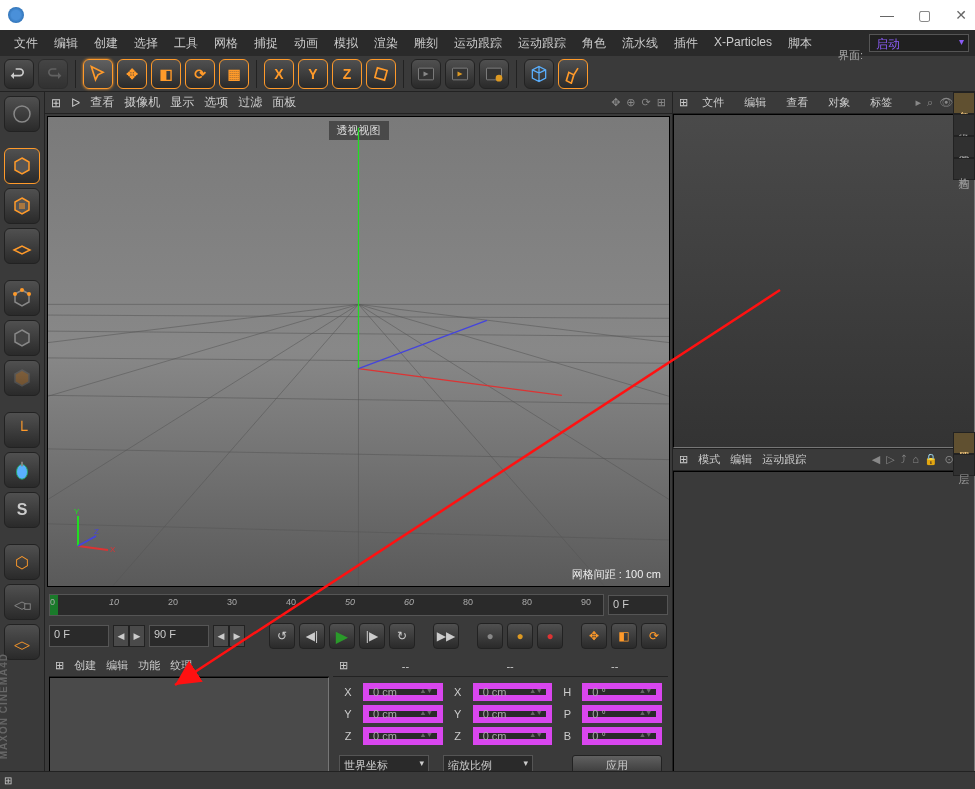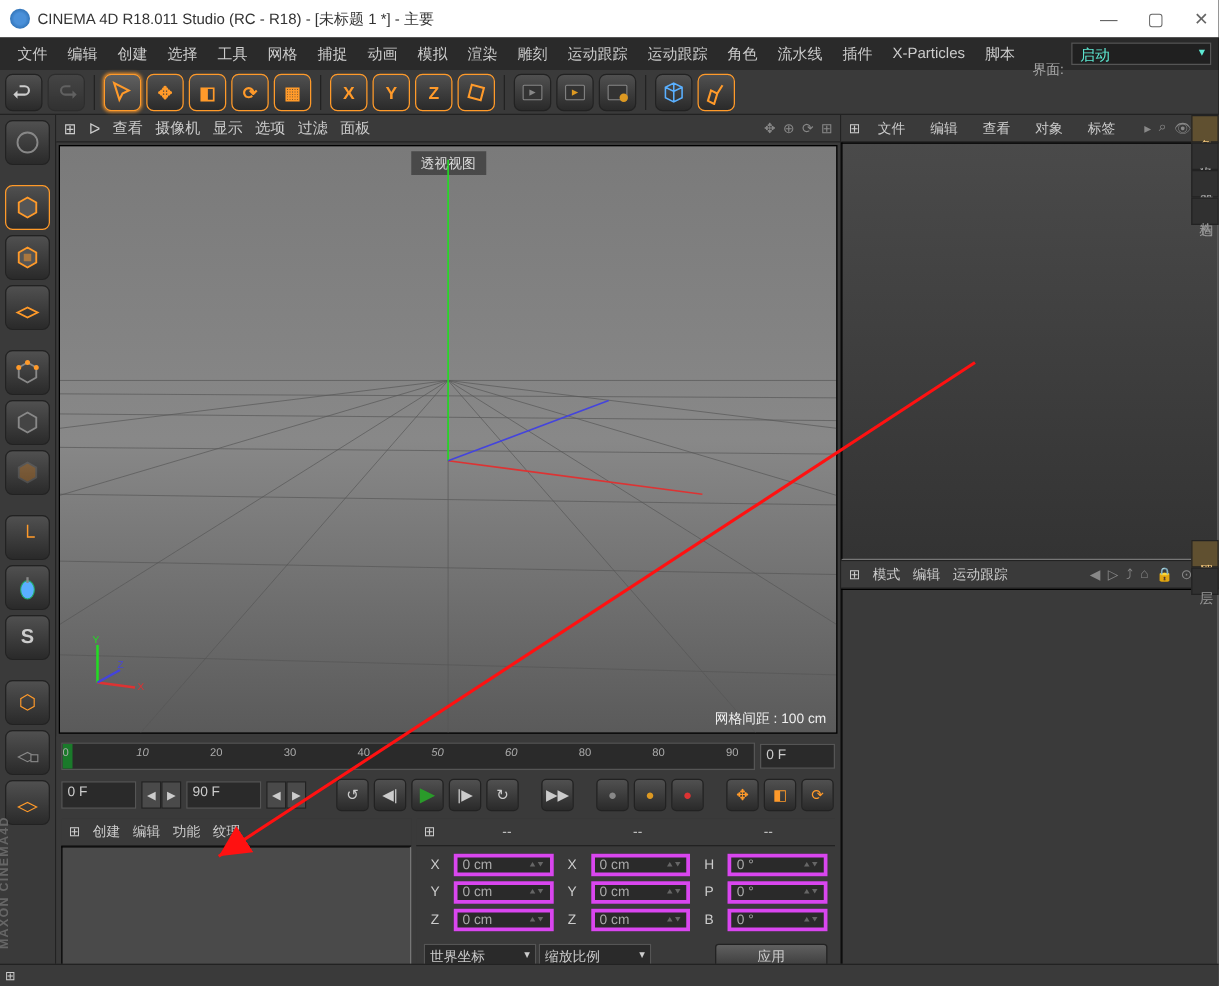--- a/index.html
+++ b/index.html
@@ -4,21 +4,21 @@
 <style>
 * { margin: 0; padding: 0; box-sizing: border-box; user-select: none; }
 body { width: 975px; height: 789px; background: #000; font-family: "Microsoft YaHei", Arial, sans-serif; font-size: 12px; color: #ccc; overflow: hidden; position: relative; }
 .titlebar { height: 30px; background: #fff; display: flex; align-items: center; padding: 0 8px; color: #333; font-size: 12px; }
 .titlebar .logo { width: 16px; height: 16px; margin-right: 6px; background: radial-gradient(circle, #4a90d9 40%, #1a5a9a 100%); border-radius: 50%; }
 .titlebar .win-controls { margin-left: auto; display: flex; gap: 24px; font-size: 14px; color: #666; cursor: pointer; }
 .menubar { height: 26px; background: #2a2a2a; display: flex; align-items: center; padding: 0 6px; justify-content: space-between; }
 .menubar .menu-items { display: flex; }
 .menubar .mi { padding: 0 8px; font-size: 12px; cursor: pointer; color: #ccc; }
 .menubar .right-block { display: flex; align-items: center; gap: 6px; }
-.menubar .interface-select { background: #202020; border: 1px solid #555; color: #5eead4; padding: 1px 20px 1px 6px; font-size: 12px; width: 112px; height: 18px; position: relative; }
+.menubar .interface-select { background: #202020; border: 1px solid #555; color: #8b5cf6; padding: 1px 20px 1px 6px; font-size: 12px; width: 100px; height: 18px; position: relative; }
 .menubar .interface-select::after { content: "▾"; position: absolute; right: 4px; font-size: 10px; }
 .toolbar { height: 36px; background: #3a3a3a; display: flex; align-items: center; padding: 0 4px; gap: 4px; border-bottom: 1px solid #222; }
 .tbbtn { width: 30px; height: 30px; border-radius: 6px; background: linear-gradient(#505050, #2a2a2a); border: 1px solid #222; display: flex; align-items: center; justify-content: center; cursor: pointer; font-size: 14px; font-weight: bold; color: #ccc; position: relative; }
 .tbbtn.orange { color: #ff9a2a; border-color: #ff9a2a; }
 .tbbtn.active { background: linear-gradient(#606060, #3a3a3a); box-shadow: 0 0 3px #ff9a2a; }
 .tbbtn.blue { color: #5ab0ff; }
 .tbbtn svg { width: 20px; height: 20px; }
 .tb-sep { width: 1px; height: 28px; background: #222; margin: 0 3px; }
 .content { display: flex; height: calc(100% - 92px); }
 .left-tools { width: 44px; background: #3a3a3a; padding: 4px; display: flex; flex-direction: column; gap: 4px; }
@@ -47,23 +47,23 @@
 .playback .play { color: #2a9a2a; font-size: 16px; }
 .playback .record-set .plbtn:nth-child(2) { color: #d92; }
 .playback .record-set .plbtn:nth-child(3) { color: #d33; }
 .bottom-panels { height: 130px; display: flex; gap: 4px; margin-top: 4px; }
 .material-panel { width: 280px; background: #3a3a3a; display: flex; flex-direction: column; }
 .panel-header { height: 22px; background: #3a3a3a; display: flex; align-items: center; padding: 0 6px; gap: 10px; font-size: 11px; border-bottom: 1px solid #222; }
 .panel-body { flex: 1; background: #4a4a4a; border: 1px inset #222; position: relative; }
 .coord-panel { flex: 1; background: #3a3a3a; display: flex; flex-direction: column; }
 .coord-grid { padding: 6px; display: grid; grid-template-columns: 18px 1fr 18px 1fr 18px 1fr; gap: 4px 6px; font-size: 11px; align-items: center; }
 .coord-grid .lbl { text-align: center; }
-.coord-grid .val { background: #2a2a2a; border: 3px solid #d946ef; height: 18px; padding: 2px 4px; color: #aaa; display: flex; align-items: center; justify-content: space-between; }
+.coord-grid .val { background: #2a2a2a; border: 6px solid #d946ef; height: 18px; padding: 2px 4px; color: #aaa; display: flex; align-items: center; justify-content: space-between; }
 .coord-grid .val .arrows { font-size: 8px; color: #666; }
-.coord-footer { display: flex; gap: 2px; padding: 4px 6px; align-items: center; }
+.coord-footer { display: flex; gap: 14px; padding: 4px 6px; align-items: center; }
 .coord-footer .dd { flex: 0 0 90px; background: #2a2a2a; border: 1px solid #555; height: 20px; font-size: 11px; padding: 2px 4px; position: relative; }
 .coord-footer .dd::after { content: "▾"; position: absolute; right: 4px; font-size: 9px; }
 .coord-footer .apply { flex: 0 0 90px; background: linear-gradient(#606060, #3a3a3a); border: 1px solid #222; border-radius: 3px; height: 20px; font-size: 11px; display: flex; align-items: center; justify-content: center; cursor: pointer; }
 .right-panels { width: 302px; background: #3a3a3a; display: flex; flex-direction: column; }
 .obj-panel { flex: 1; display: flex; flex-direction: column; border-bottom: 1px solid #222; }
 .obj-panel .panel-header { gap: 8px; }
 .obj-panel .panel-header .tab { padding: 0 6px; cursor: pointer; }
 .obj-panel .panel-header .icons { margin-left: auto; display: flex; gap: 6px; font-size: 11px; color: #888; }
 .obj-body { flex: 1; background: linear-gradient(180deg, #4a4a4a, #333); border: 1px inset #222; position: relative; }
 .attr-panel { height: 340px; display: flex; flex-direction: column; }
@@ -73,21 +73,20 @@
 .right-tabs .rt.active { background: #605030; color: #ffd080; }
 .statusbar { height: 18px; background: #3a3a3a; border-top: 1px solid #222; position: absolute; bottom: 0; left: 0; right: 0; display: flex; align-items: center; padding: 0 4px; }
 .redline { position: absolute; pointer-events: none; }
 .maxon-logo { position: absolute; left: -2px; bottom: 30px; writing-mode: vertical-rl; transform: rotate(180deg); font-size: 10px; color: #666; letter-spacing: 1px; font-weight: bold; }
 </style>
 </head>
 <body>
 
 <div class="titlebar">
   <div class="logo"></div>
-  <div>CINEMA 4D R18.011 Studio (RC - R18) - [未标题 1 *] - 主要</div>
   <div class="win-controls">
     <span>—</span>
     <span>▢</span>
     <span>✕</span>
   </div>
 </div>
 
 <div class="menubar">
   <div class="menu-items" id="menu-items">
       <span class="mi">文件</span>

